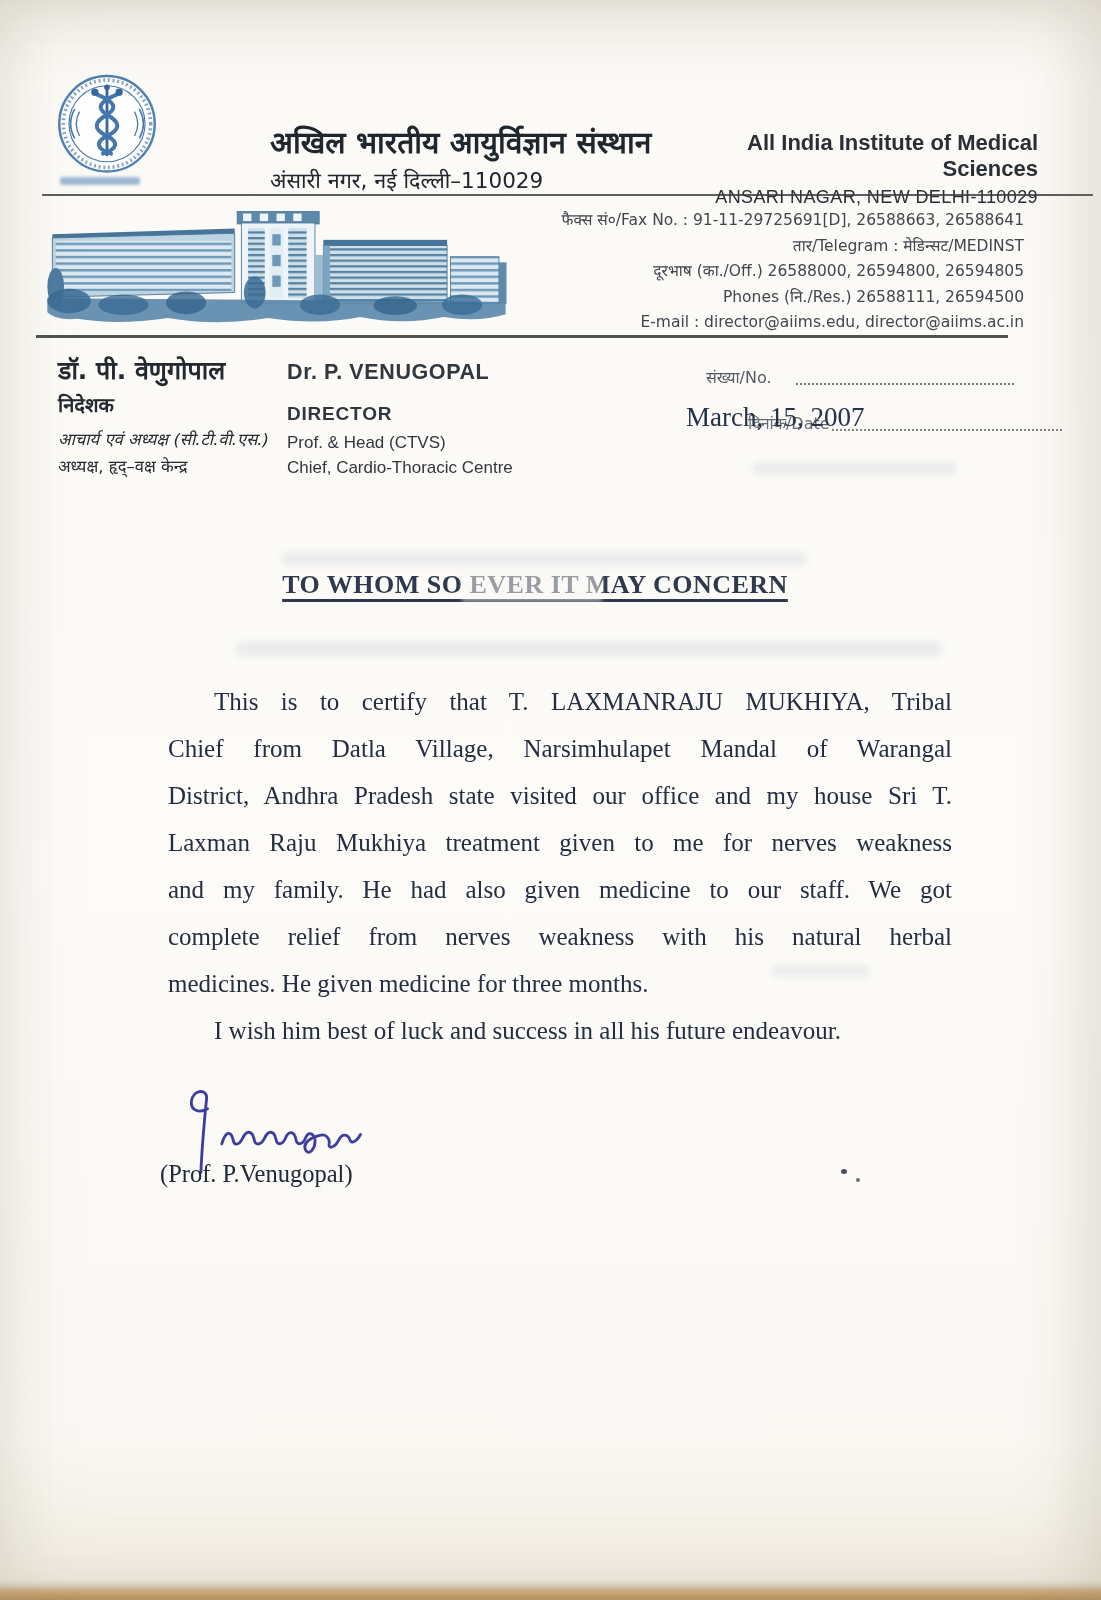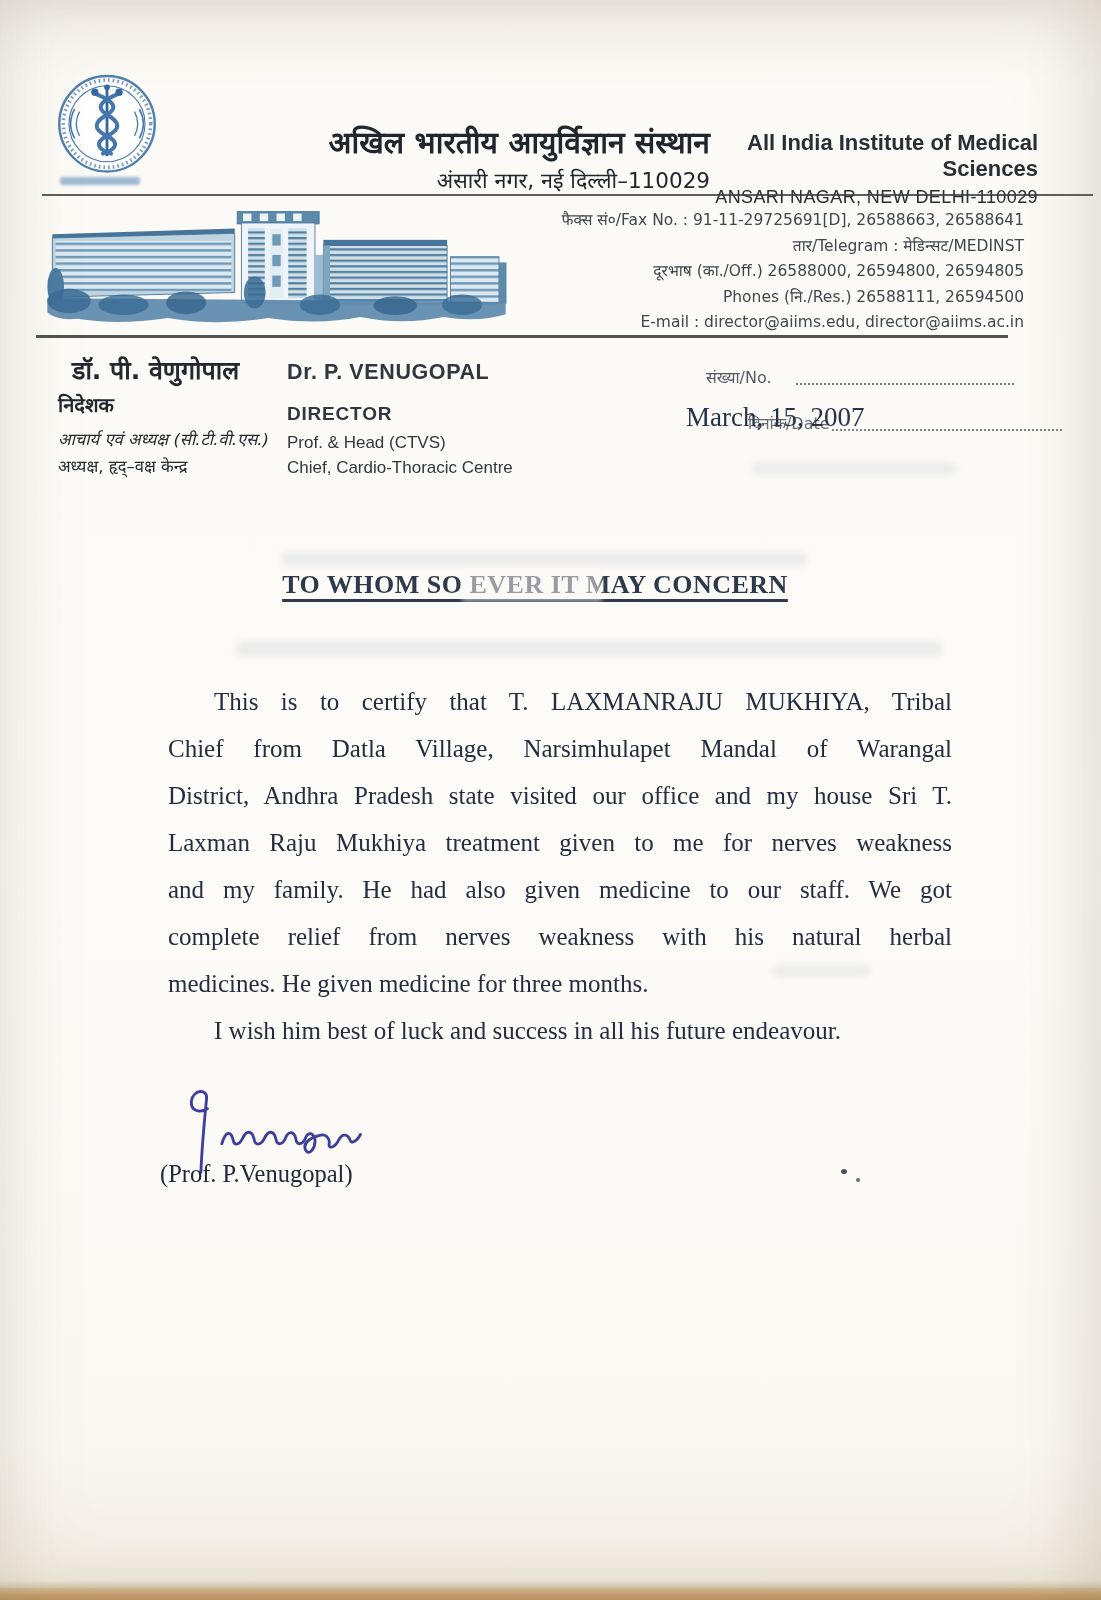--- a/index.html
+++ b/index.html
@@ -12,37 +12,37 @@
   }
   .page::after {
     content:""; position:absolute; inset:0; pointer-events:none;
     box-shadow: inset 0 0 90px rgba(140,125,100,.15), inset -28px 0 50px rgba(140,125,100,.10), inset 22px 0 40px rgba(160,150,130,.07);
   }
   .abs { position:absolute; }
 
   
   .emblem { left:52px; top:72px; width:110px; height:110px; }
   .motto-smudge { left:60px; top:177px; width:80px; height:8px; background:#4779ad; opacity:.5; filter:blur(1.5px); border-radius:3px; }
-  .hindi-name-block { left:270px; top:126px; width:440px; text-align:right; font-family:"DejaVu Sans", sans-serif; color:#20262e; }
+  .hindi-name-block { left:270px; top:126px; width:440px; text-align:left; font-family:"DejaVu Sans", sans-serif; color:#20262e; }
   .hindi-name { font-size:30px; font-weight:bold; line-height:34px; }
   .hindi-address { font-size:21.5px; margin-top:5px; }
   .eng-name-block { left:650px; top:130px; width:388px; text-align:right; color:#2a2f36; }
   .eng-name { font-size:22px; font-weight:bold; line-height:26px; }
   .eng-address { font-size:18px; letter-spacing:.4px; margin-top:5px; }
 
   .rule1 { left:42px; top:194px; width:1051px; height:2px; background:#3b3b3b; opacity:.82; }
   .rule2 { left:36px; top:335px; width:972px; height:3px; background:#343434; opacity:.85; }
 
   .building { left:44px; top:206px; width:465px; height:126px; }
 
   .contact { right:77px; top:208px; text-align:right; font-size:15.5px; line-height:25.5px; color:#41464e; font-family:"DejaVu Sans", sans-serif; }
 
   
   .sig-hindi { left:58px; top:352px; font-family:"DejaVu Sans", sans-serif; color:#23292f; }
-  .sig-hindi .l1 { font-size:25px; font-weight:bold;margin-left:14px; }
+  .sig-hindi .l1 { font-size:25px; font-weight:bold; }
   .sig-hindi .l2 { font-size:20px; font-weight:bold; margin-top:5px; }
   .sig-hindi .l3 { font-size:16.5px; margin-top:9px;font-style:italic; }
   .sig-hindi .l4 { font-size:16.5px; margin-top:4px; }
   .sig-eng { left:287px; top:360px; color:#31373e; }
   .sig-eng .l1 { font-size:21.5px; font-weight:bold; letter-spacing:.6px; }
   .sig-eng .l2 { font-size:19px; font-weight:bold; margin-top:18px; letter-spacing:.8px; }
   .sig-eng .l3 { font-size:17px; margin-top:8px; }
   .sig-eng .l4 { font-size:17px; margin-top:5px; }
 
   .ref-no { left:706px; top:366px; width:308px; display:flex; align-items:flex-end; font-size:16px; color:#555b63; font-family:"DejaVu Sans", sans-serif;gap:22px; }

